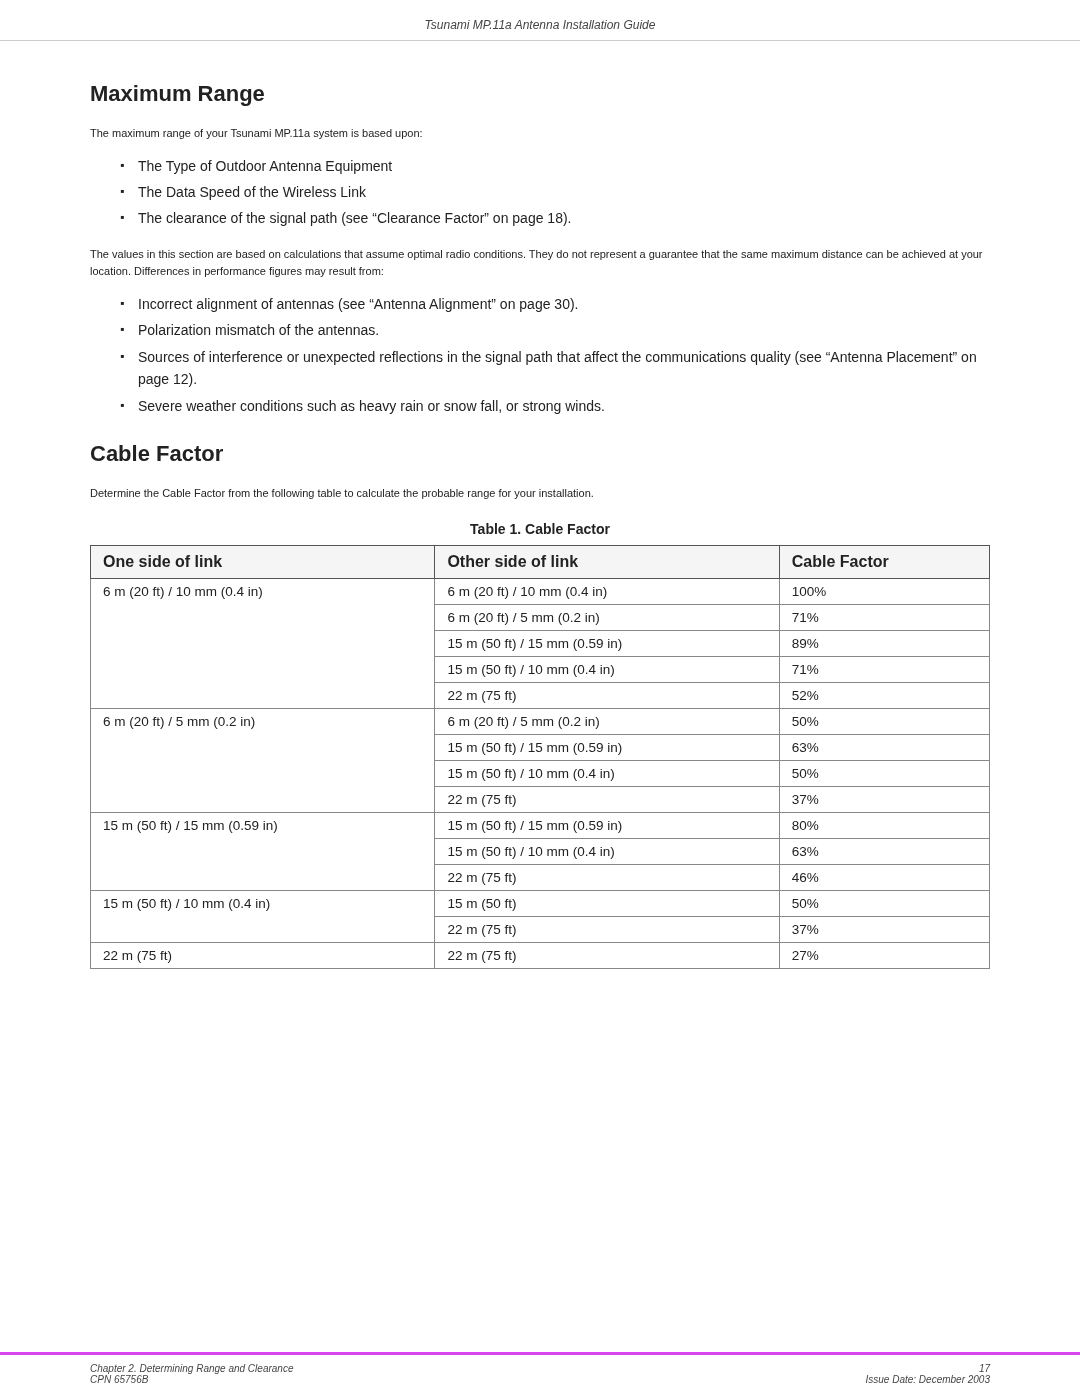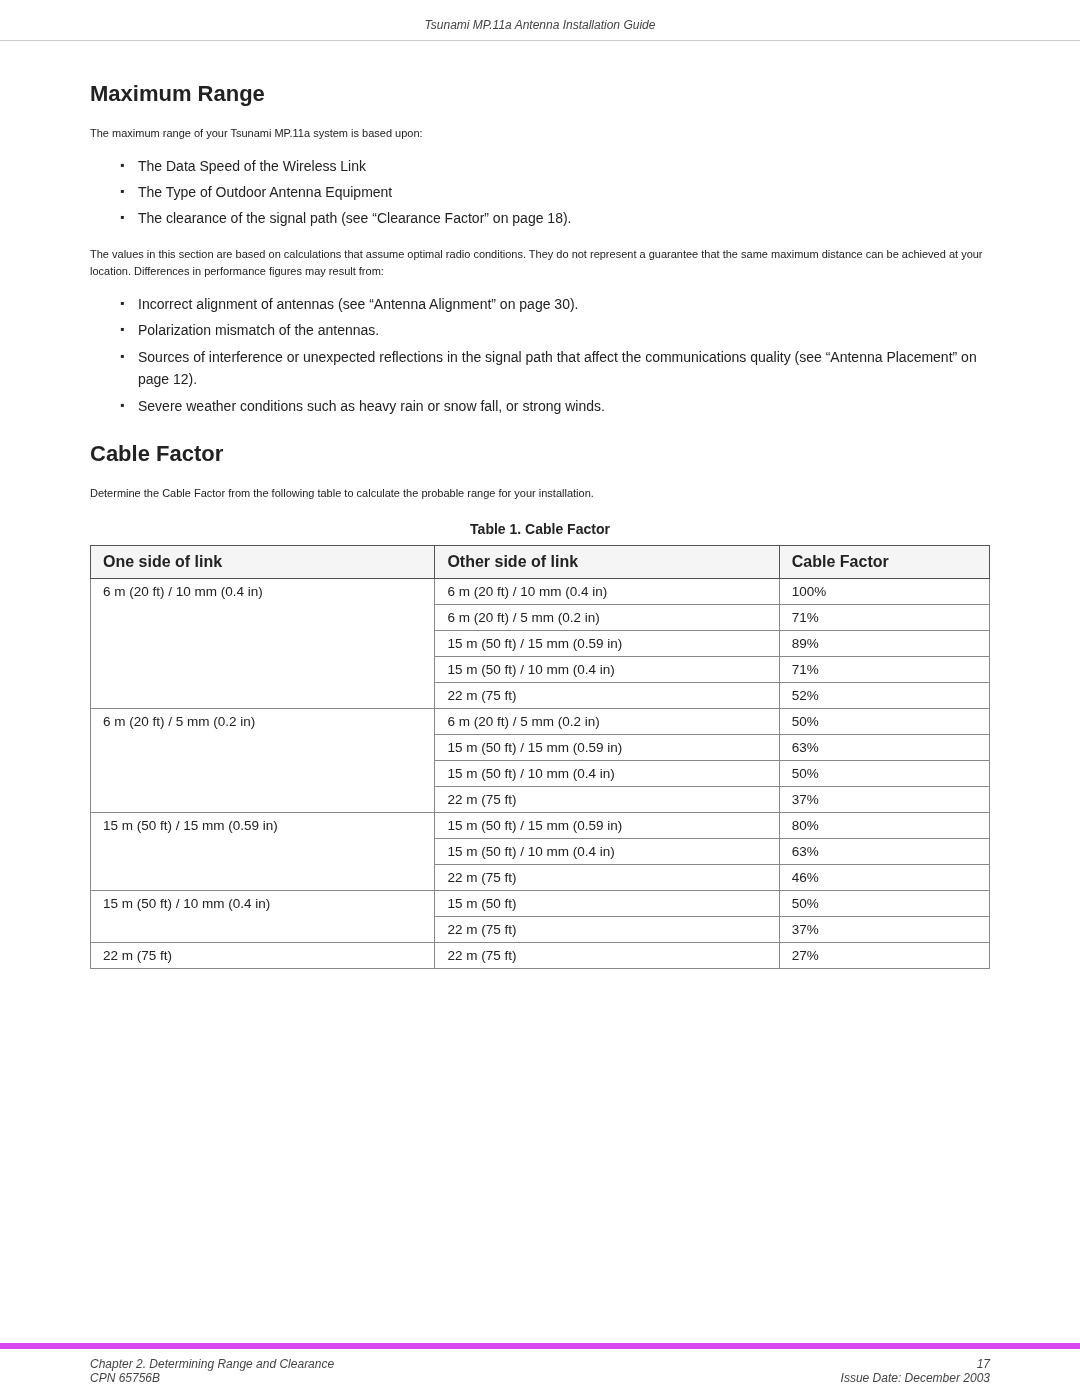--- a/index.html
+++ b/index.html
@@ -87,25 +87,25 @@
       border-right: 1px solid #888;
       padding: 5px 12px;
       vertical-align: top;
       font-size: 13.5px;
     }
     table.cable-factor td.cable-factor-val {
       text-align: left;
       border-left: 1px solid #888;
     }
     .footer {
-      border-top: 6px solid #d946ef;
+      border-top: 3px solid #d946ef;
       display: flex;
       justify-content: space-between;
       padding: 8px 90px 12px 90px;
-      font-size: 12px;
+      font-size: 10px;
       color: #444;
       font-style: italic;
       margin-top: auto;
     }
     .footer-left {
       display: flex;
       flex-direction: column;
     }
     .footer-right {
       display: flex;
@@ -121,22 +121,22 @@
     <span>Tsunami MP.11a Antenna Installation Guide</span>
   </div>
 
   <div class="content">
 
     <h2 class="section-title">Maximum Range</h2>
 
     <p>The maximum range of your Tsunami MP.11a system is based upon:</p>
 
     <ul class="bullet-list">
+      <li><span>The Type of Outdoor Antenna Equipment</span></li>
       <li><span>The Data Speed of the Wireless Link</span></li>
-      <li><span>The Type of Outdoor Antenna Equipment</span></li>
       <li><span>The clearance of the signal path (see “Clearance Factor” on page 18).</span></li>
     </ul>
 
     <p>The values in this section are based on calculations that assume optimal radio conditions.  They do not represent a guarantee that the same maximum distance can be achieved at your location. Differences in performance figures may result from:</p>
 
     <ul class="bullet-list">
       <li><span>Incorrect alignment of antennas (see “Antenna Alignment” on page 30).</span></li>
       <li><span>Polarization mismatch of the antennas.</span></li>
       <li><span>Sources of interference or unexpected reflections in the signal path that affect the communications quality (see “Antenna Placement” on page 12).</span></li>
       <li><span>Severe weather conditions such as heavy rain or snow fall, or strong winds.</span></li>

